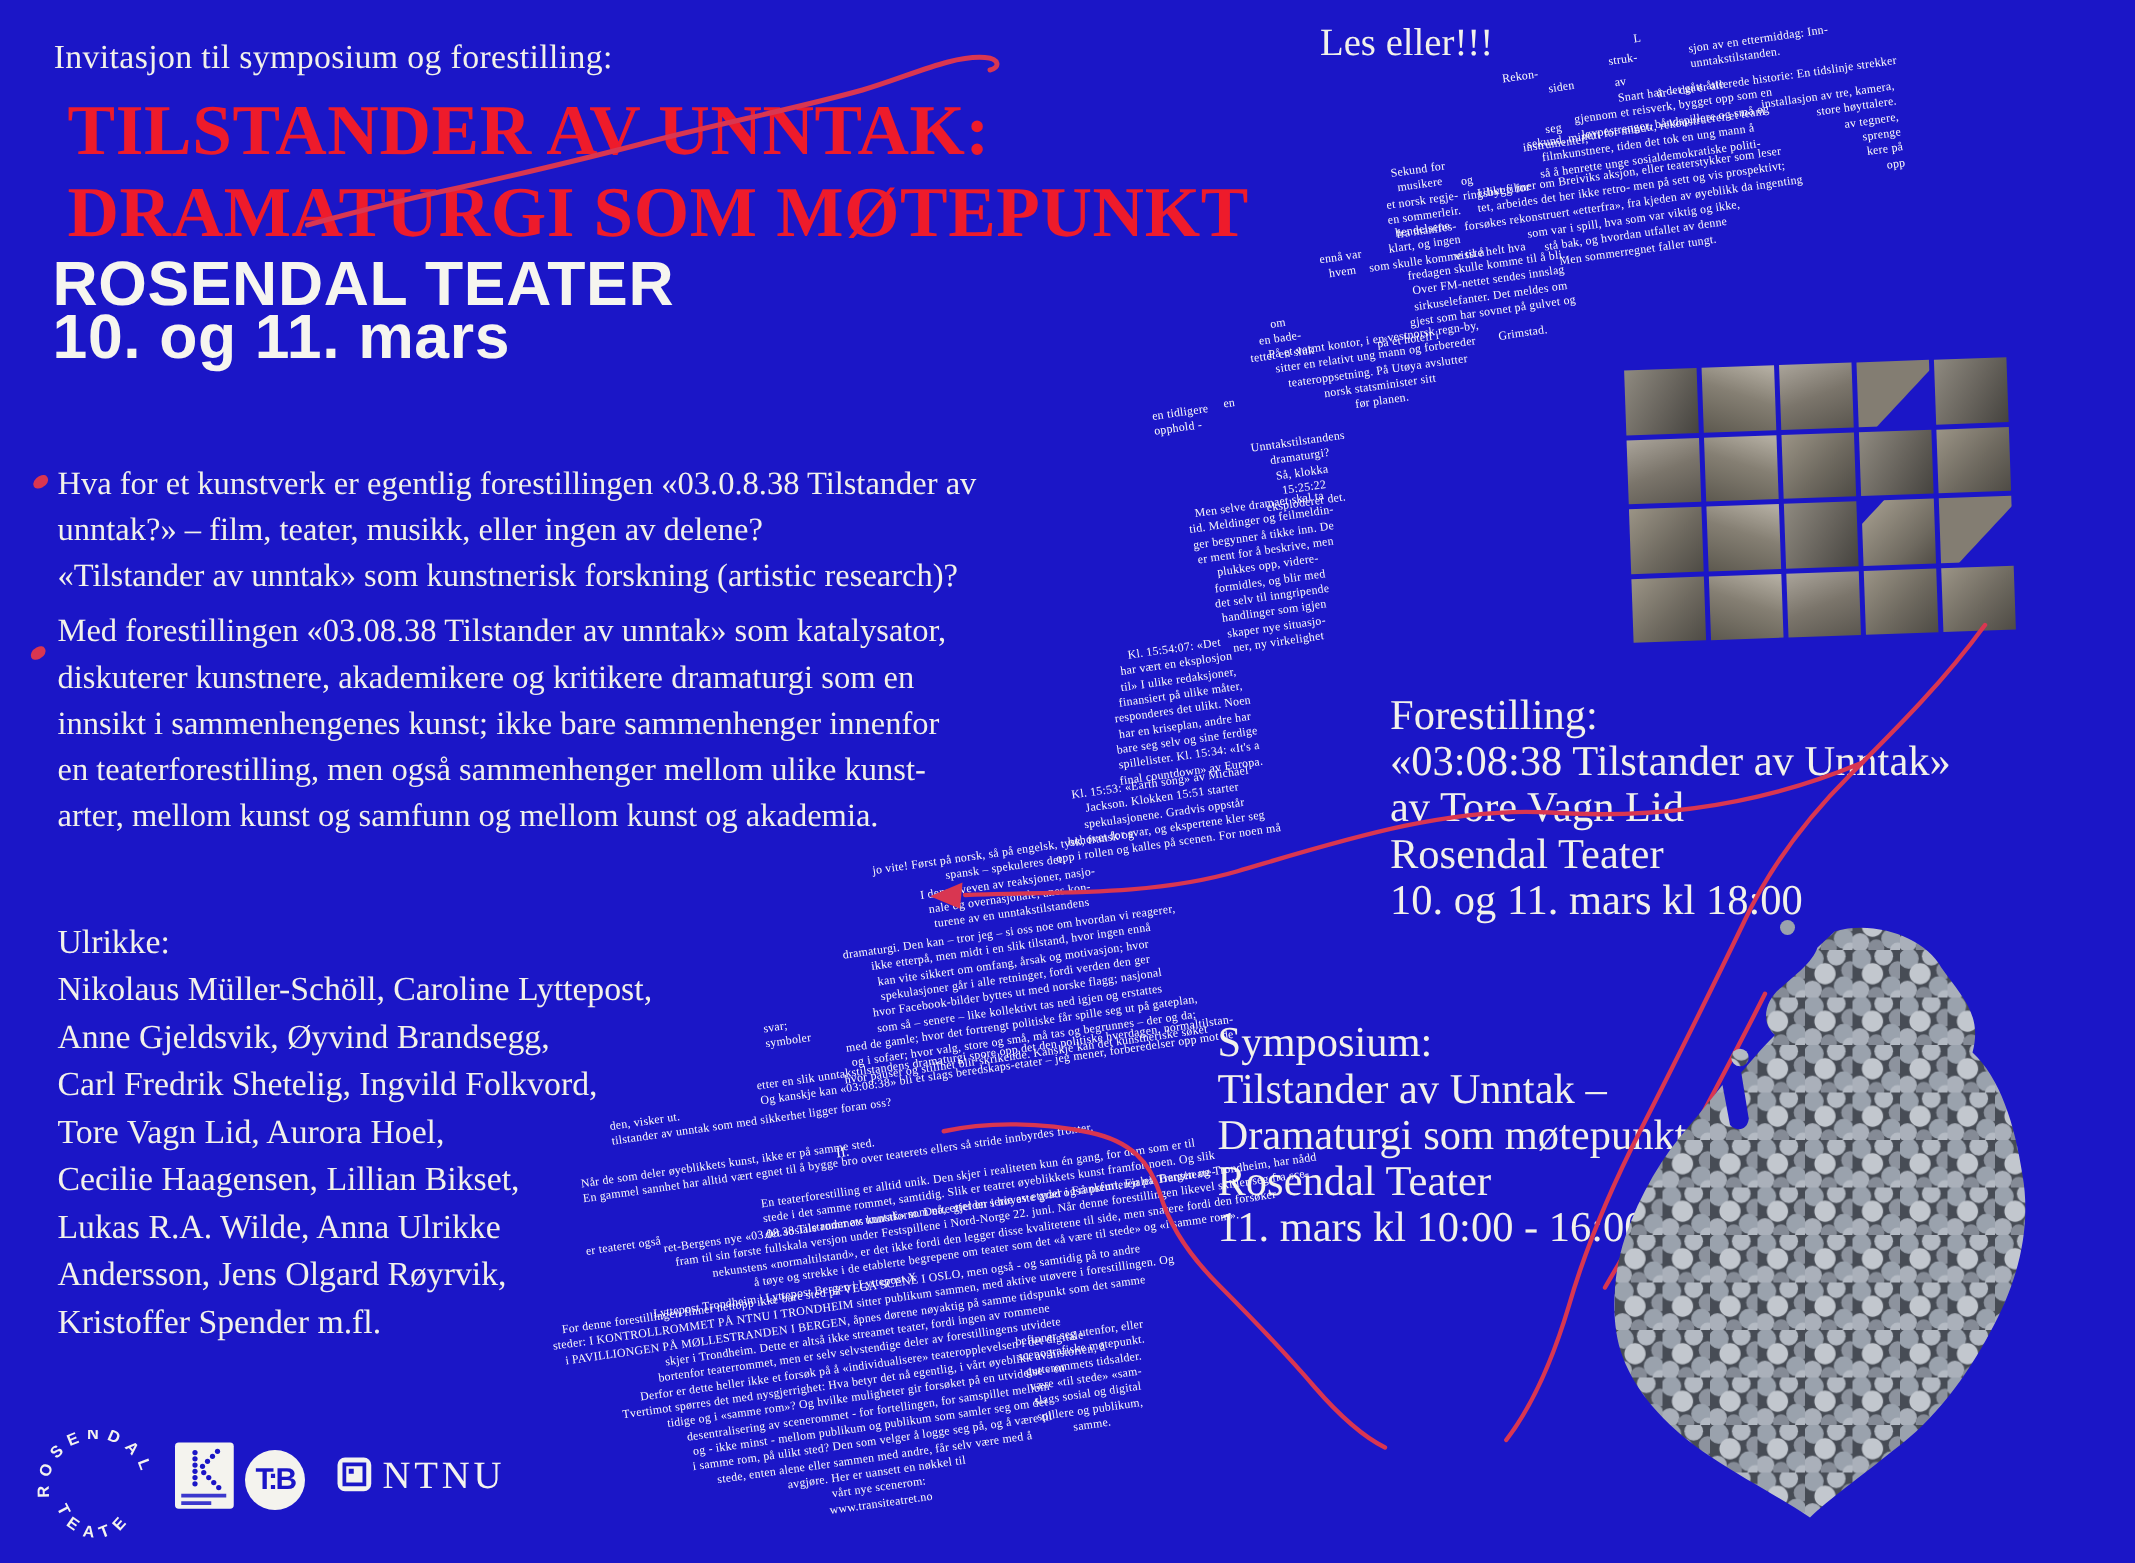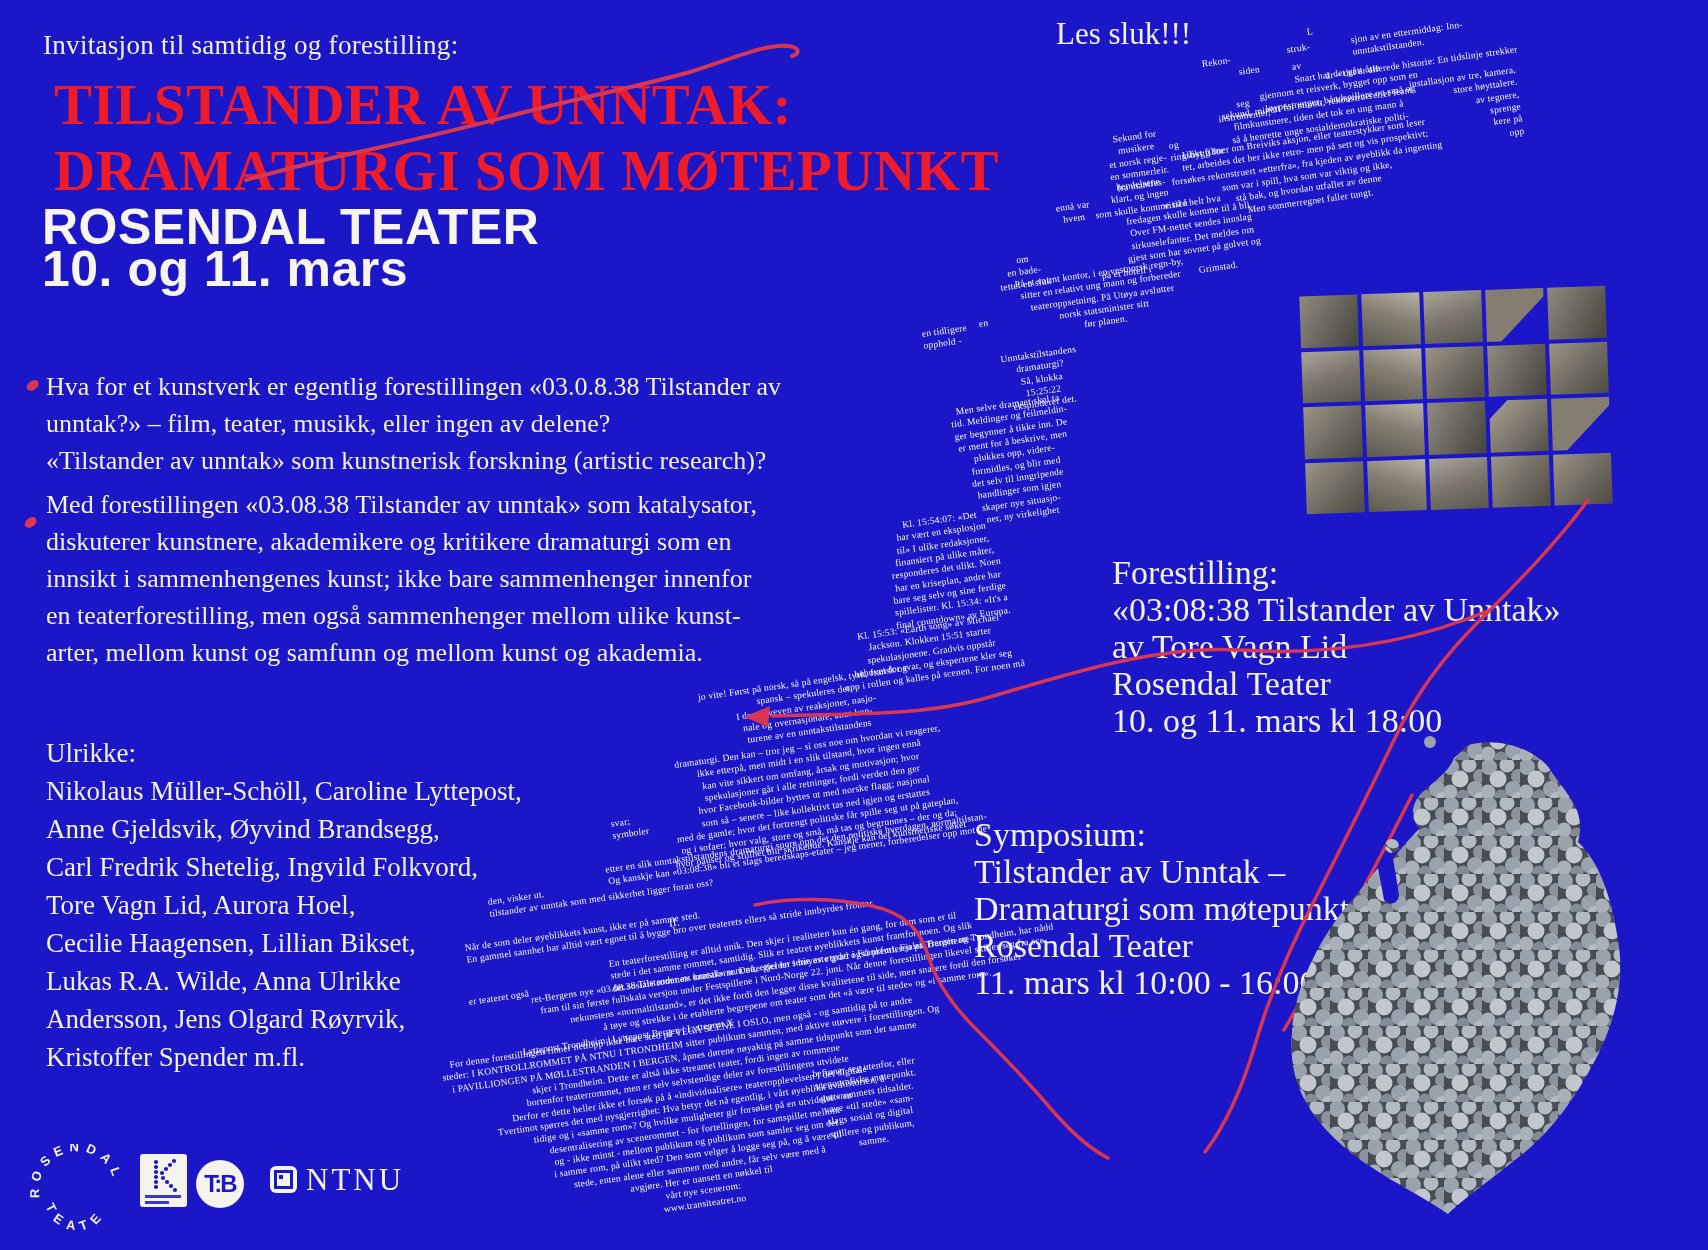--- a/index.html
+++ b/index.html
@@ -54,21 +54,21 @@
   .ntnu-sq{width:13px;height:13px;border:3px solid #1b16c7;position:relative}
   .ntnu-sq::after{content:"";position:absolute;left:2px;top:2px;width:4px;height:4px;background:#1b16c7}
   .ntnu-tx{left:306px;top:1162px;font-size:31px;letter-spacing:3px;color:#f4f3ee}
   
   .redlines{left:0;top:0;z-index:3;pointer-events:none}
   .rocks{left:1255px;top:715px;z-index:4;pointer-events:none}
 </style>
 </head>
 <body>
 
-<div class="abs intro">Invitasjon til samtidig og forestilling:</div>
+<div class="abs intro">Invitasjon til symposium og forestilling:</div>
 <div class="abs h-red hr1">TILSTANDER AV UNNTAK:</div>
 <div class="abs h-red hr2">DRAMATURGI SOM MØTEPUNKT</div>
 <div class="abs h-white hw1">ROSENDAL TEATER</div>
 <div class="abs h-white hw2">10. og 11. mars</div>
 
 <span class="abs mark m1"></span>
 <div class="abs para p1">Hva for et kunstverk er egentlig forestillingen «03.0.8.38 Tilstander av
 unntak?» – film, teater, musikk, eller ingen av delene?
 «Tilstander av unntak» som  kunstnerisk forskning (artistic research)?</div>
 
@@ -82,21 +82,21 @@
 <div class="abs guests"><span>Ulrikke:</span>
 <span>Nikolaus Müller-Schöll, Caroline Lyttepost,
 Anne Gjeldsvik, Øyvind Brandsegg,
 Carl Fredrik Shetelig, Ingvild Folkvord,
 Tore Vagn Lid, Aurora Hoel,
 Cecilie Haagensen, Lillian Bikset,
 Lukas R.A. Wilde, Anna Ulrikke
 Andersson,  Jens Olgard Røyrvik,
 Kristoffer Spender m.fl.</span></div>
 
-<div class="abs les">Les sluk!!!</div>
+<div class="abs les">Les eller!!!</div>
 <div class="abs block forestilling">Forestilling:
 «03:08:38 Tilstander av Unntak»
 av Tore Vagn Lid
 Rosendal Teater
 10. og 11. mars kl 18:00</div>
 <div class="abs block symposium">Symposium:
 Tilstander av Unntak –
 Dramaturgi som møtepunkt
 Rosendal Teater
 11. mars kl 10:00 - 16:00</div>

